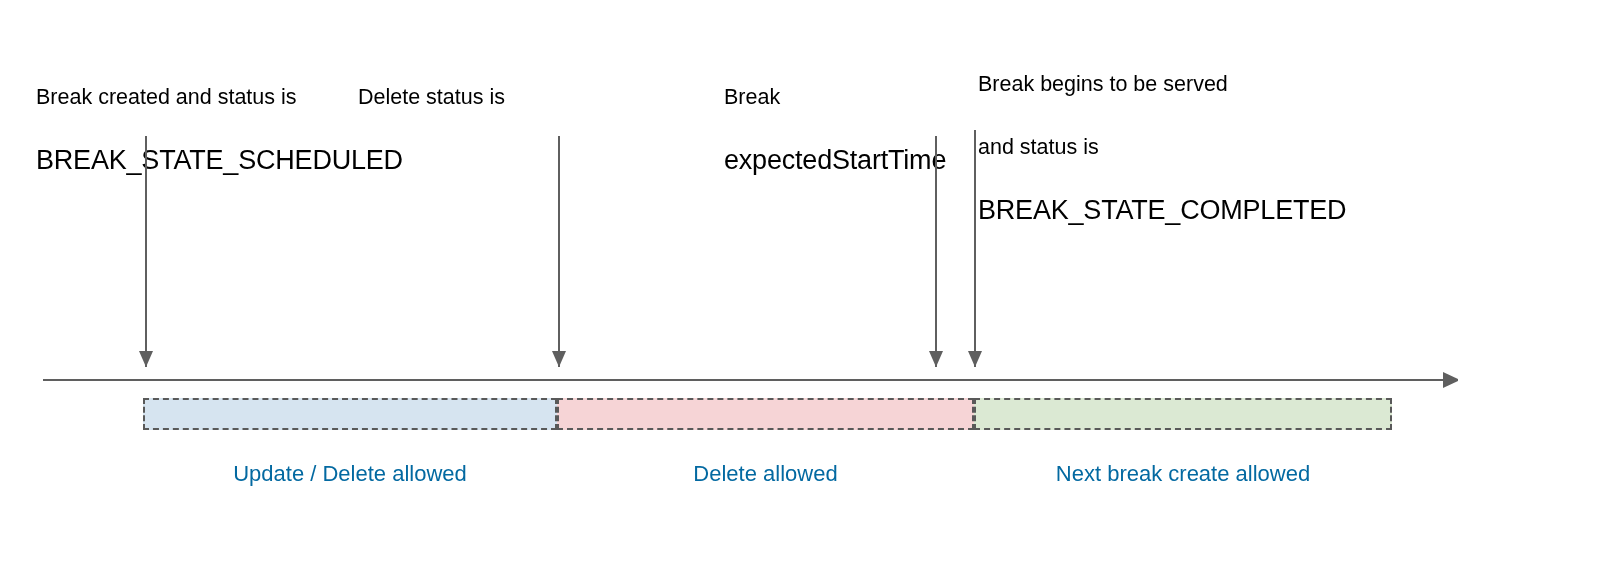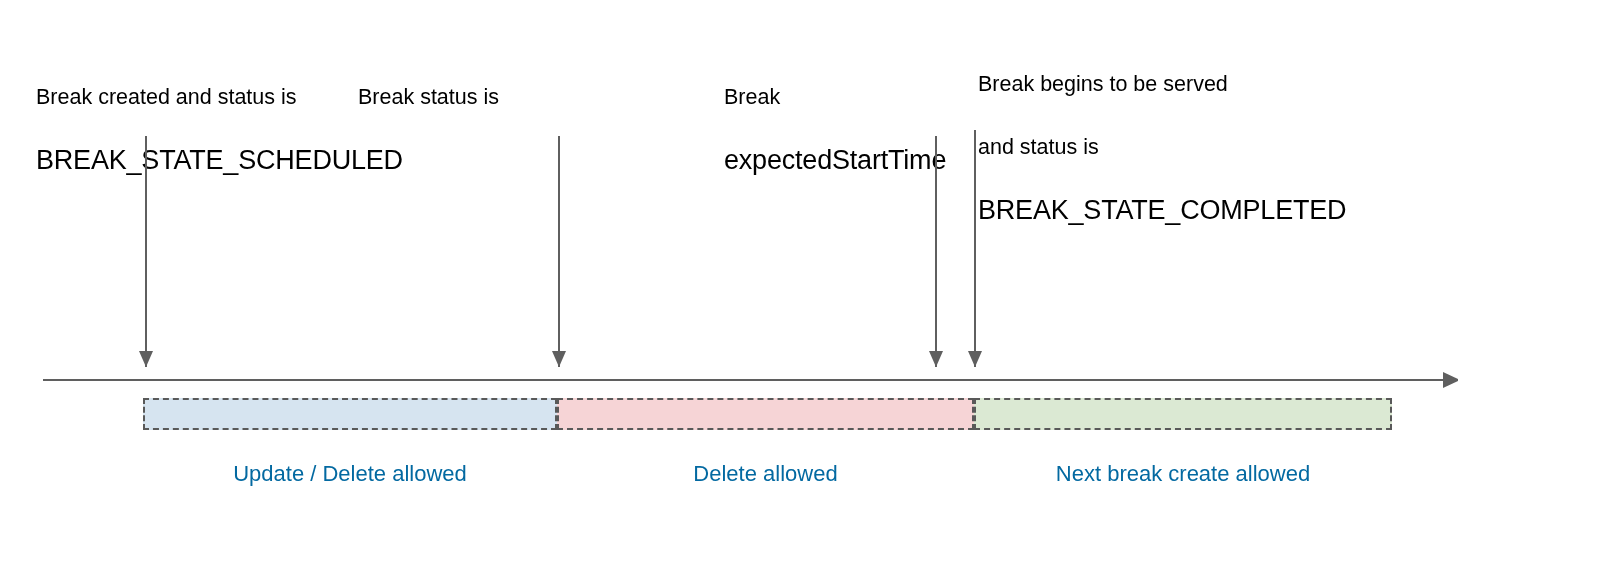--- a/index.html
+++ b/index.html
@@ -107,21 +107,21 @@
 <body>
 
 <div id="canvas">
 
   <div class="callout" style="left:36px; top:48px;">
     <span class="line sans">Break created and status is</span>
     <span class="line mono">BREAK_STATE_SCHEDULED</span>
   </div>
 
   <div class="callout" style="left:358px; top:48px;">
-    <span class="line sans">Break status is</span>
+    <span class="line sans">Delete status is</span>
   </div>
 
   <div class="callout" style="left:978px; top:35px;">
     <span class="line sans">Break begins to be served</span>
     <span class="line sans">and status is</span>
     <span class="line mono">BREAK_STATE_COMPLETED</span>
   </div>
 
   <div class="callout" style="left:724px; top:48px;">
     <span class="line sans">Break</span>

